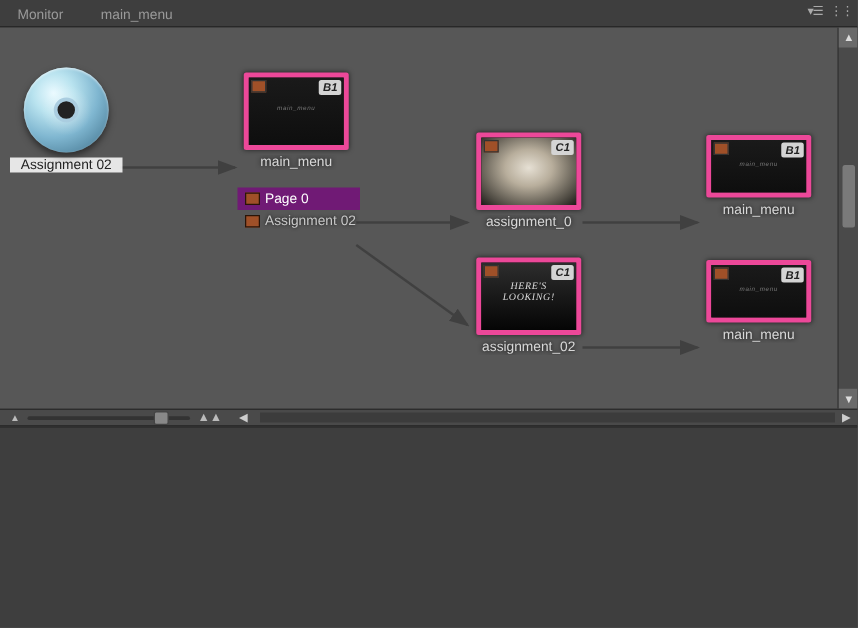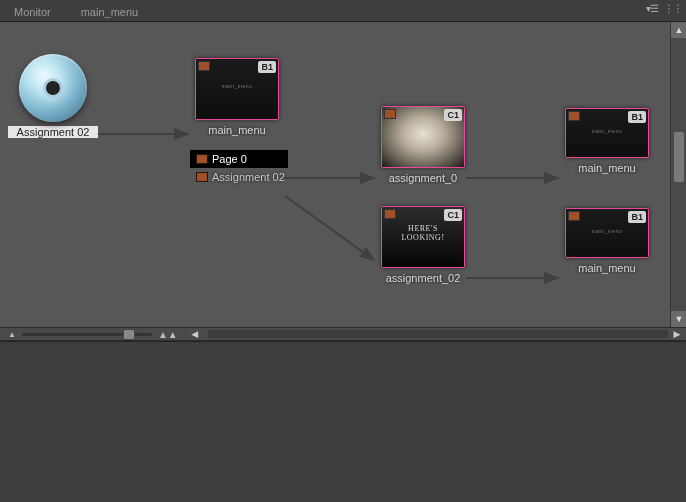--- a/index.html
+++ b/index.html
@@ -94,25 +94,26 @@
   .node {
     position: absolute;
     width: 90px;
     text-align: center;
   }
   .node .thumb {
     width: 84px;
     height: 62px;
     margin: 0 auto 4px auto;
     background: #111;
-    border: 1px solid #ec4899;
+    border: 4px solid #ec4899;
     border-radius: 2px;
     box-shadow: 0 0 4px rgba(0,0,0,0.6);
     position: relative;
     overflow: hidden;
+    font-style: italic;
   }
   .node .thumb.small {
     height: 50px;
   }
   .node .badge {
     position: absolute;
     right: 2px; top: 2px;
     background: #d4d4d4;
     color: #222;
     font-size: 9px;
@@ -175,21 +176,21 @@
   .sublist .item {
     padding: 3px 6px 3px 22px;
     color: #c8c8c8;
     font-size: 11px;
     white-space: nowrap;
     overflow: hidden;
     position: relative;
     text-shadow: 0 0 3px rgba(0,0,0,0.8);
   }
   .sublist .item.active {
-    background: #000000;
+    background: #701a75;
     color: #fff;
     text-shadow: none;
   }
   .sublist .item::before {
     content: "";
     position: absolute;
     left: 6px; top: 4px;
     width: 10px; height: 8px;
     background: #a05028;
     border: 1px solid #2a1408;

